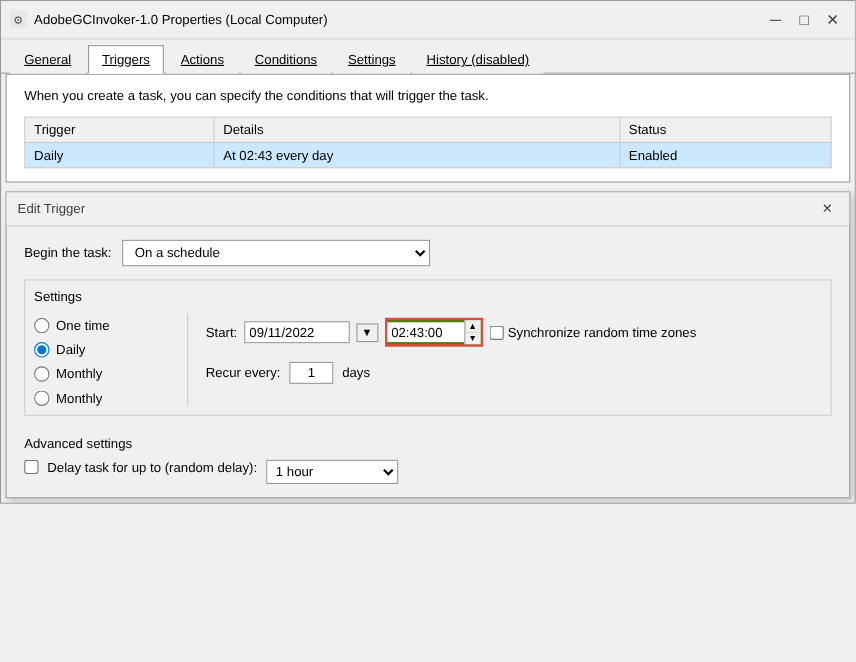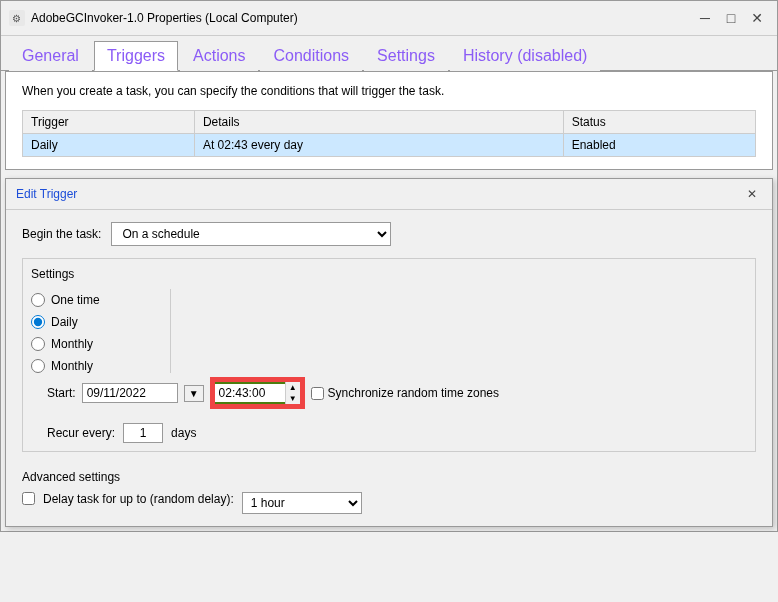--- a/index.html
+++ b/index.html
@@ -57,26 +57,27 @@
       display: flex;
       background: #f0f0f0;
       padding: 4px 8px 0 8px;
       border-bottom: 1px solid #999;
     }
     .tab {
       padding: 5px 12px;
       cursor: pointer;
       border: 1px solid transparent;
       border-bottom: none;
-      font-size: 16px;
-      color: #8b5cf6;
+      font-size: 12px;
+      color: #000000;
       background: #f0f0f0;
       margin-right: 2px;
       position: relative;
       bottom: -1px;
+      text-decoration: underline;
     }
     .tab.active {
       background: #fff;
       border: 1px solid #999;
       border-bottom: 1px solid #fff;
       z-index: 1;
     }
 
     .main-content {
       background: #fff;
@@ -126,21 +127,21 @@
     .dialog-title-bar {
       background: #f0f0f0;
       border-bottom: 1px solid #ccc;
       padding: 6px 10px;
       display: flex;
       align-items: center;
       justify-content: space-between;
     }
     .dialog-title {
       font-size: 12px;
-      color: #1d4ed8;
+      color: #404040;
     }
     .dialog-close-btn {
       width: 20px;
       height: 18px;
       background: transparent;
       border: none;
       cursor: pointer;
       font-size: 12px;
       color: #444;
       display: flex;
@@ -176,21 +177,20 @@
       margin-bottom: 10px;
     }
     .settings-label {
       font-size: 12px;
       margin-bottom: 8px;
     }
 
     .settings-inner {
       display: flex;
       gap: 0;
-      flex-direction: column;
     }
 
     .radio-column {
       width: 140px;
       display: flex;
       flex-direction: column;
       gap: 8px;
       border-right: 1px solid #ccc;
       padding-right: 12px;
       padding-top: 4px;
@@ -230,21 +230,21 @@
     .cal-btn {
       padding: 2px 4px;
       border: 1px solid #999;
       background: #f0f0f0;
       cursor: pointer;
       font-size: 10px;
     }
     .time-input-wrap {
       display: flex;
       align-items: center;
-      border: 5px solid #ef4444;
+      border: 2px solid #ef4444;
       background: #4d7c0f;
       justify-content: space-between;
     }
     .time-input {
       width: 70px;
       padding: 2px 4px;
       font-size: 12px;
       border: none;
       outline: none;
     }

